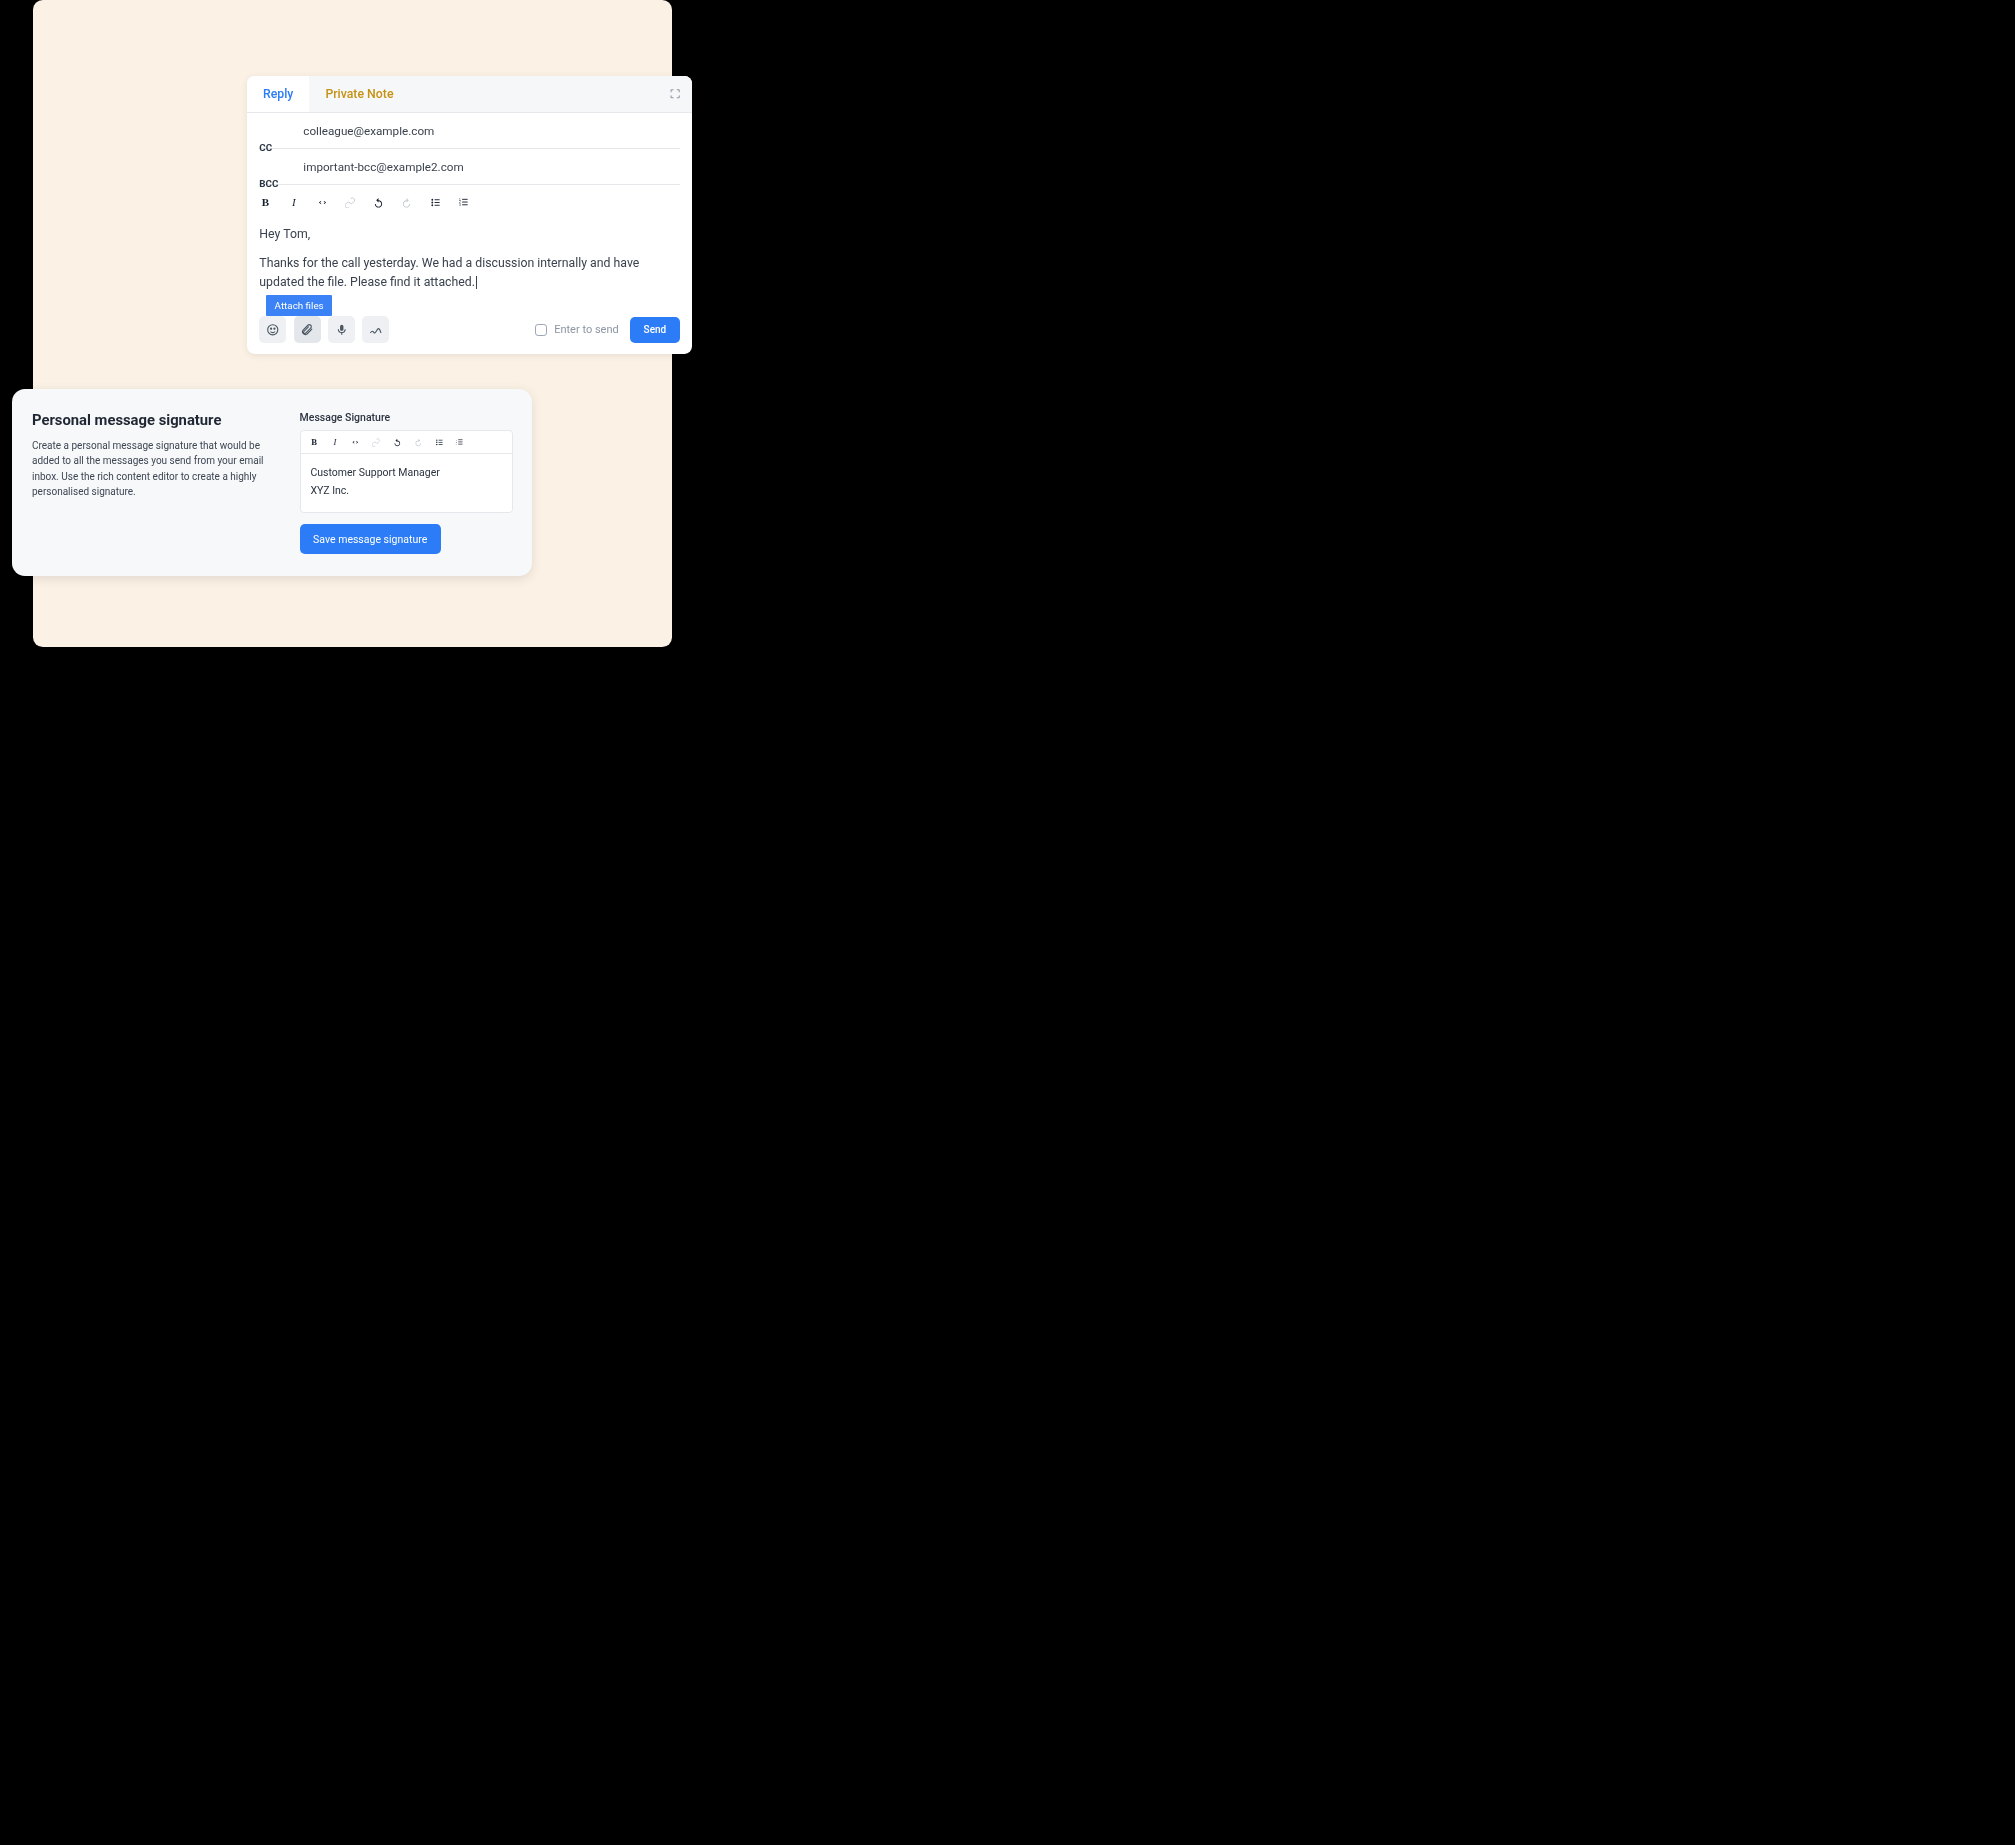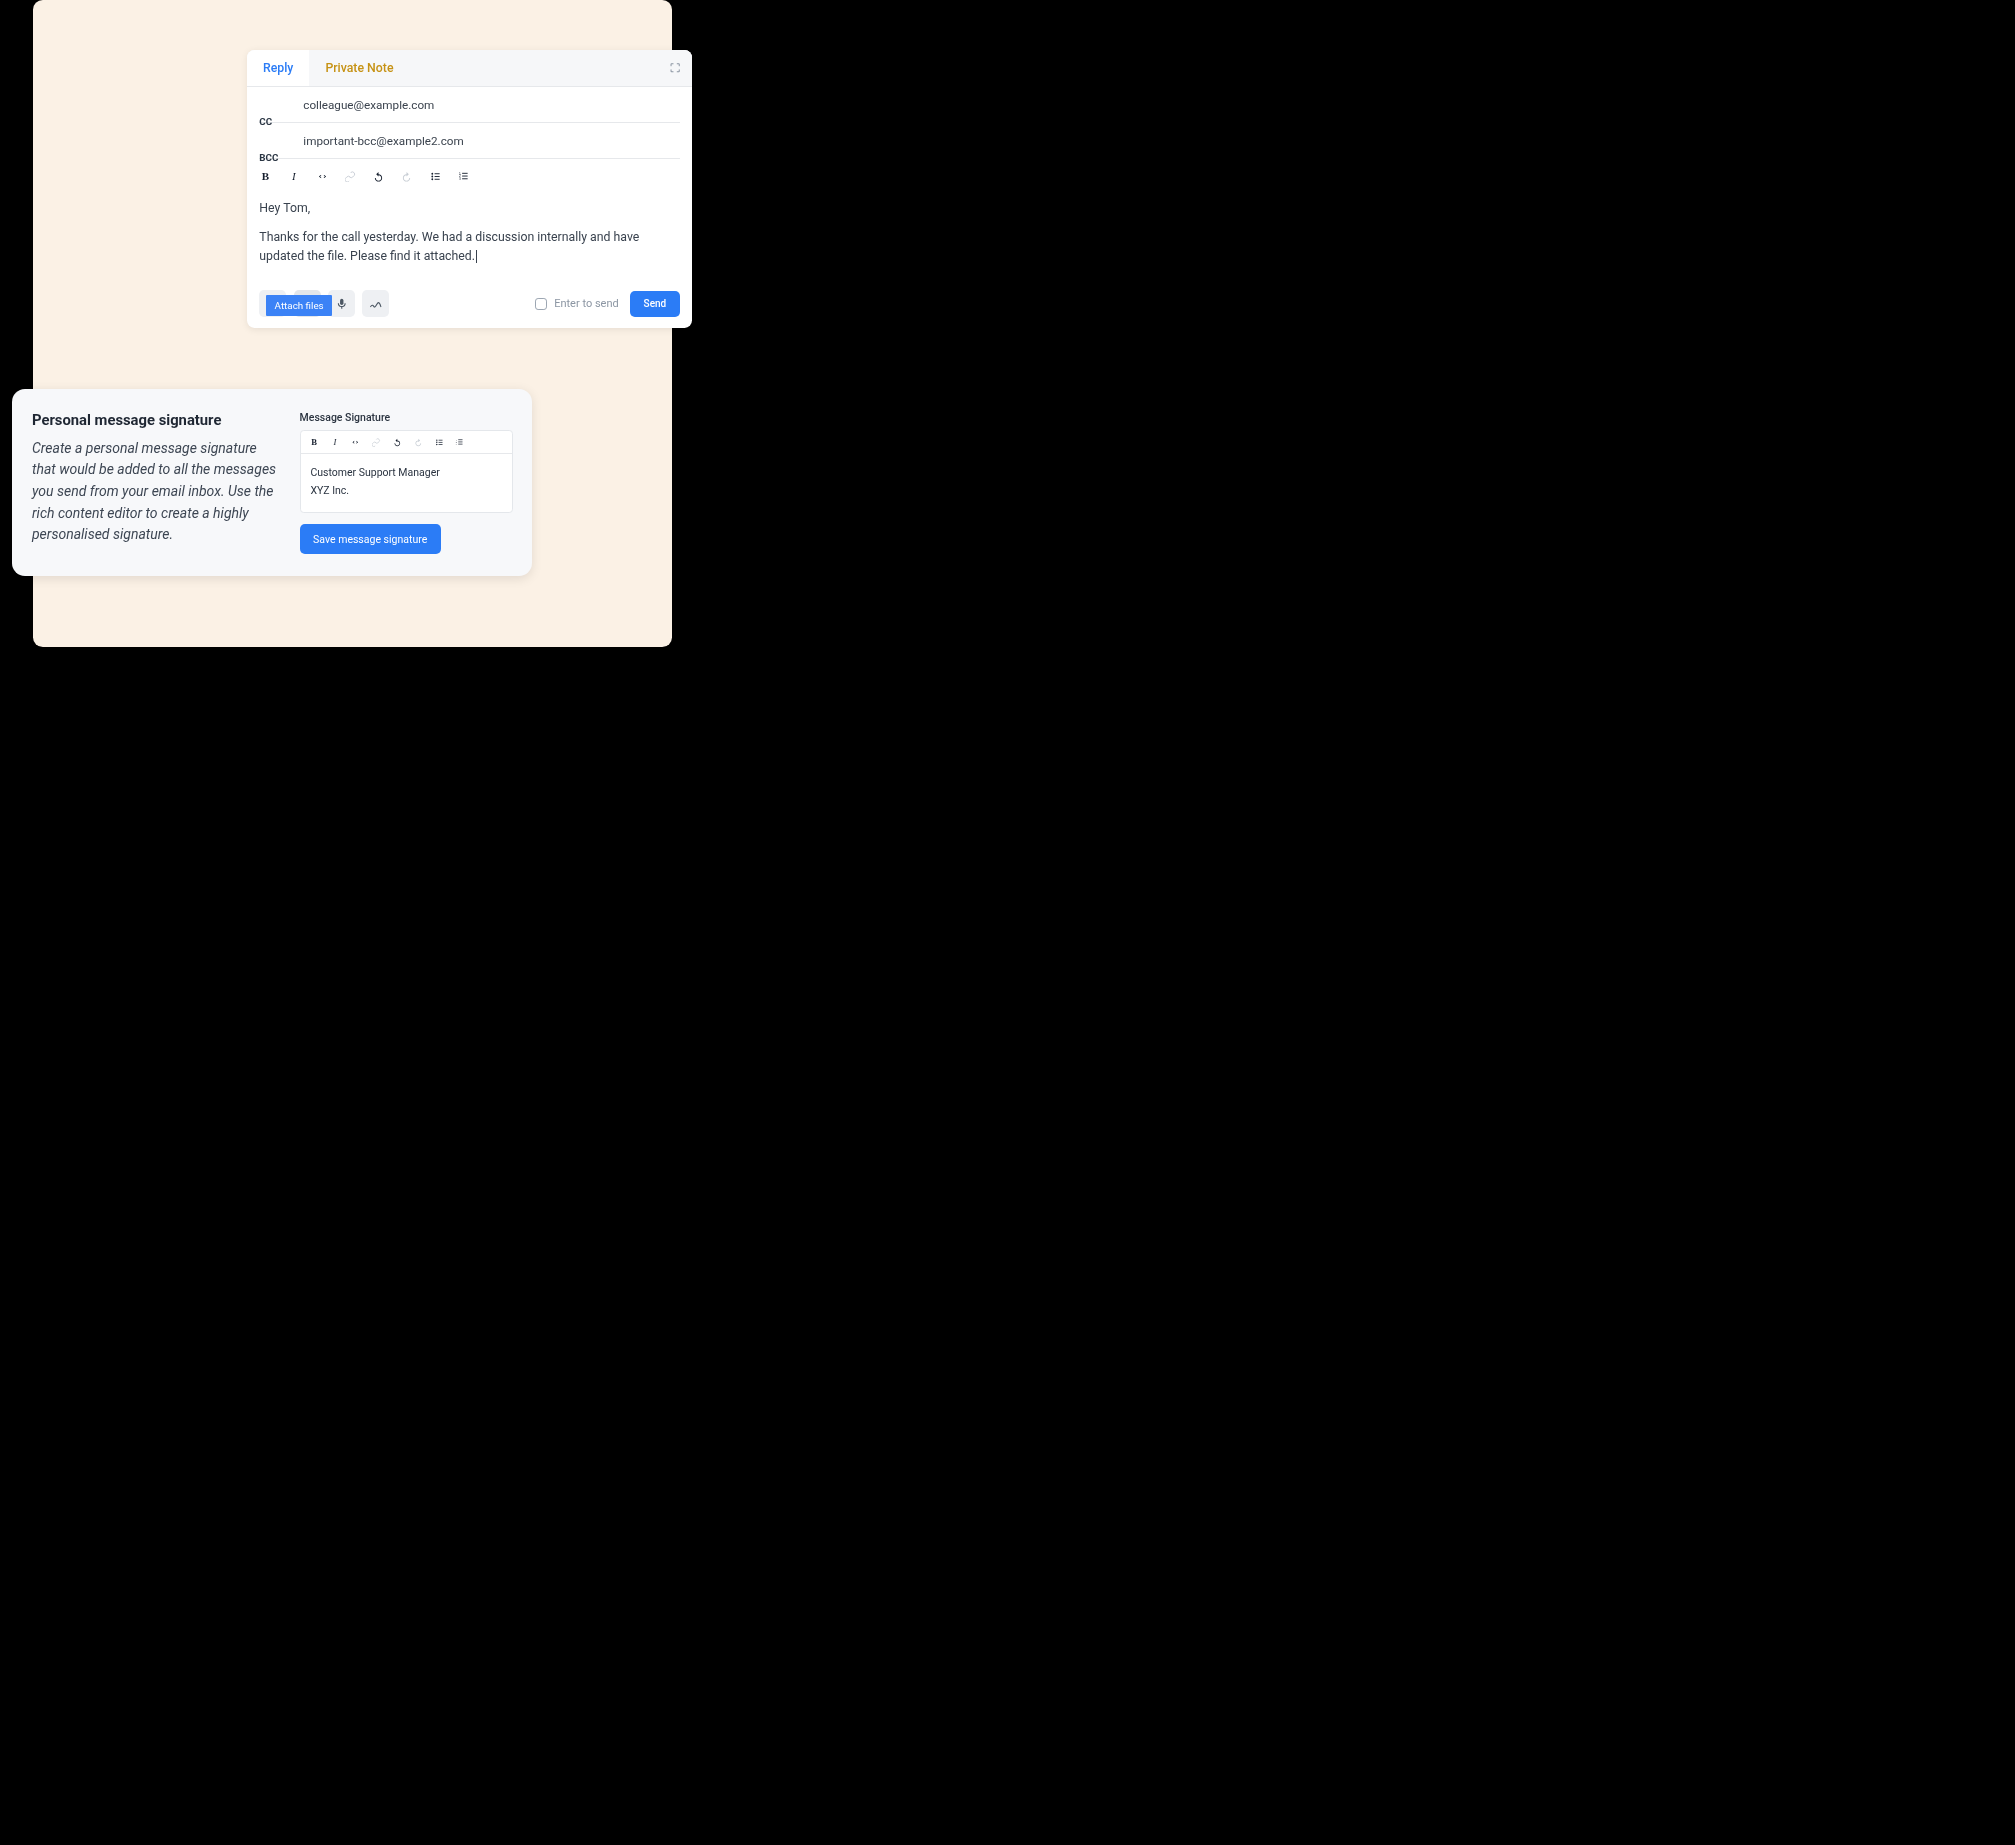--- a/index.html
+++ b/index.html
@@ -14,21 +14,21 @@
       position: absolute;
       top: 0;
       left: 33px;
       width: 639px;
       height: 647px;
       background: #FBF1E5;
       border-radius: 9.8px;
     }
     .compose-card {
       position: absolute;
-      top: 50px;
+      top: 76px;
       left: 247px;
       width: 445px;
       background: #fff;
       border-radius: 7.4px;
       box-shadow: 0 1.2px 7.4px rgba(0,0,0,0.08);
       overflow: hidden;
     }
     .tabs-row {
       display: flex;
       align-items: center;
@@ -184,24 +184,23 @@
     .sig-left {
       flex: 1;
     }
     .sig-title {
       font-size: 14.8px;
       font-weight: 700;
       color: #1F2733;
       margin-bottom: 8.6px;
     }
     .sig-desc {
-      font-size: 14px;
+      font-size: 10px;
       line-height: 1.55;
       color: #3D4653;
-      font-style: italic;
     }
     .sig-right {
       width: 213px;
     }
     .sig-label {
       font-size: 10.5px;
       font-weight: 500;
       color: #2B3440;
       margin-bottom: 6.2px;
     }

